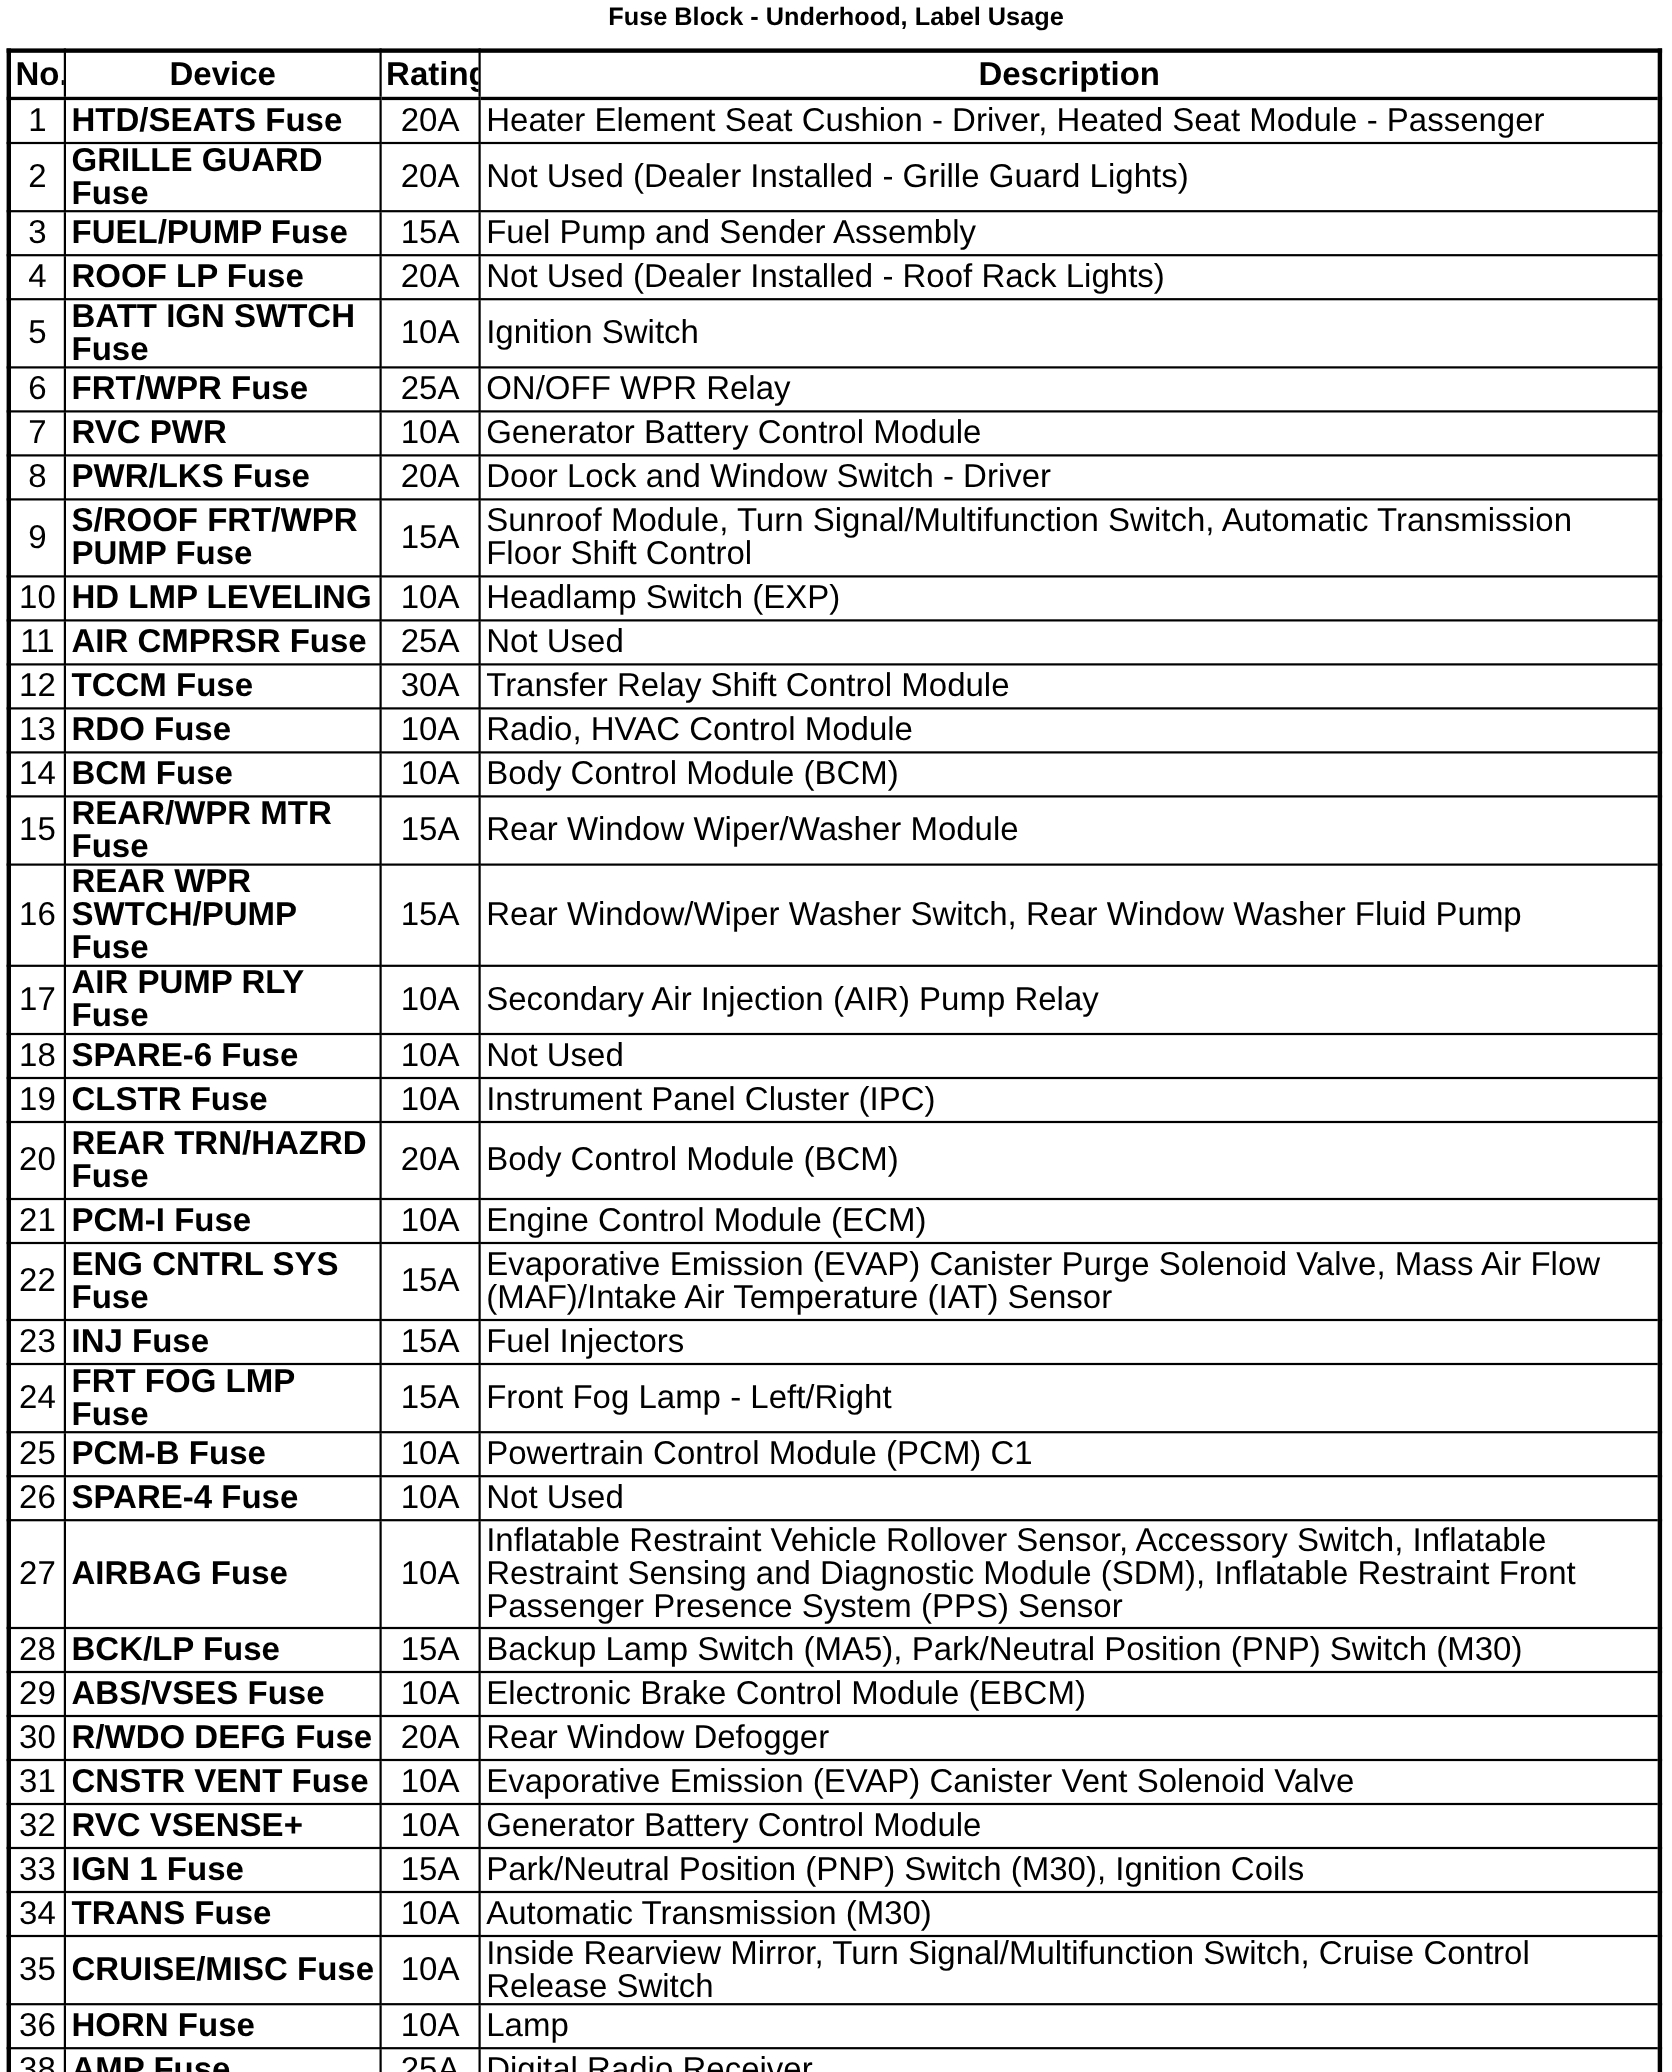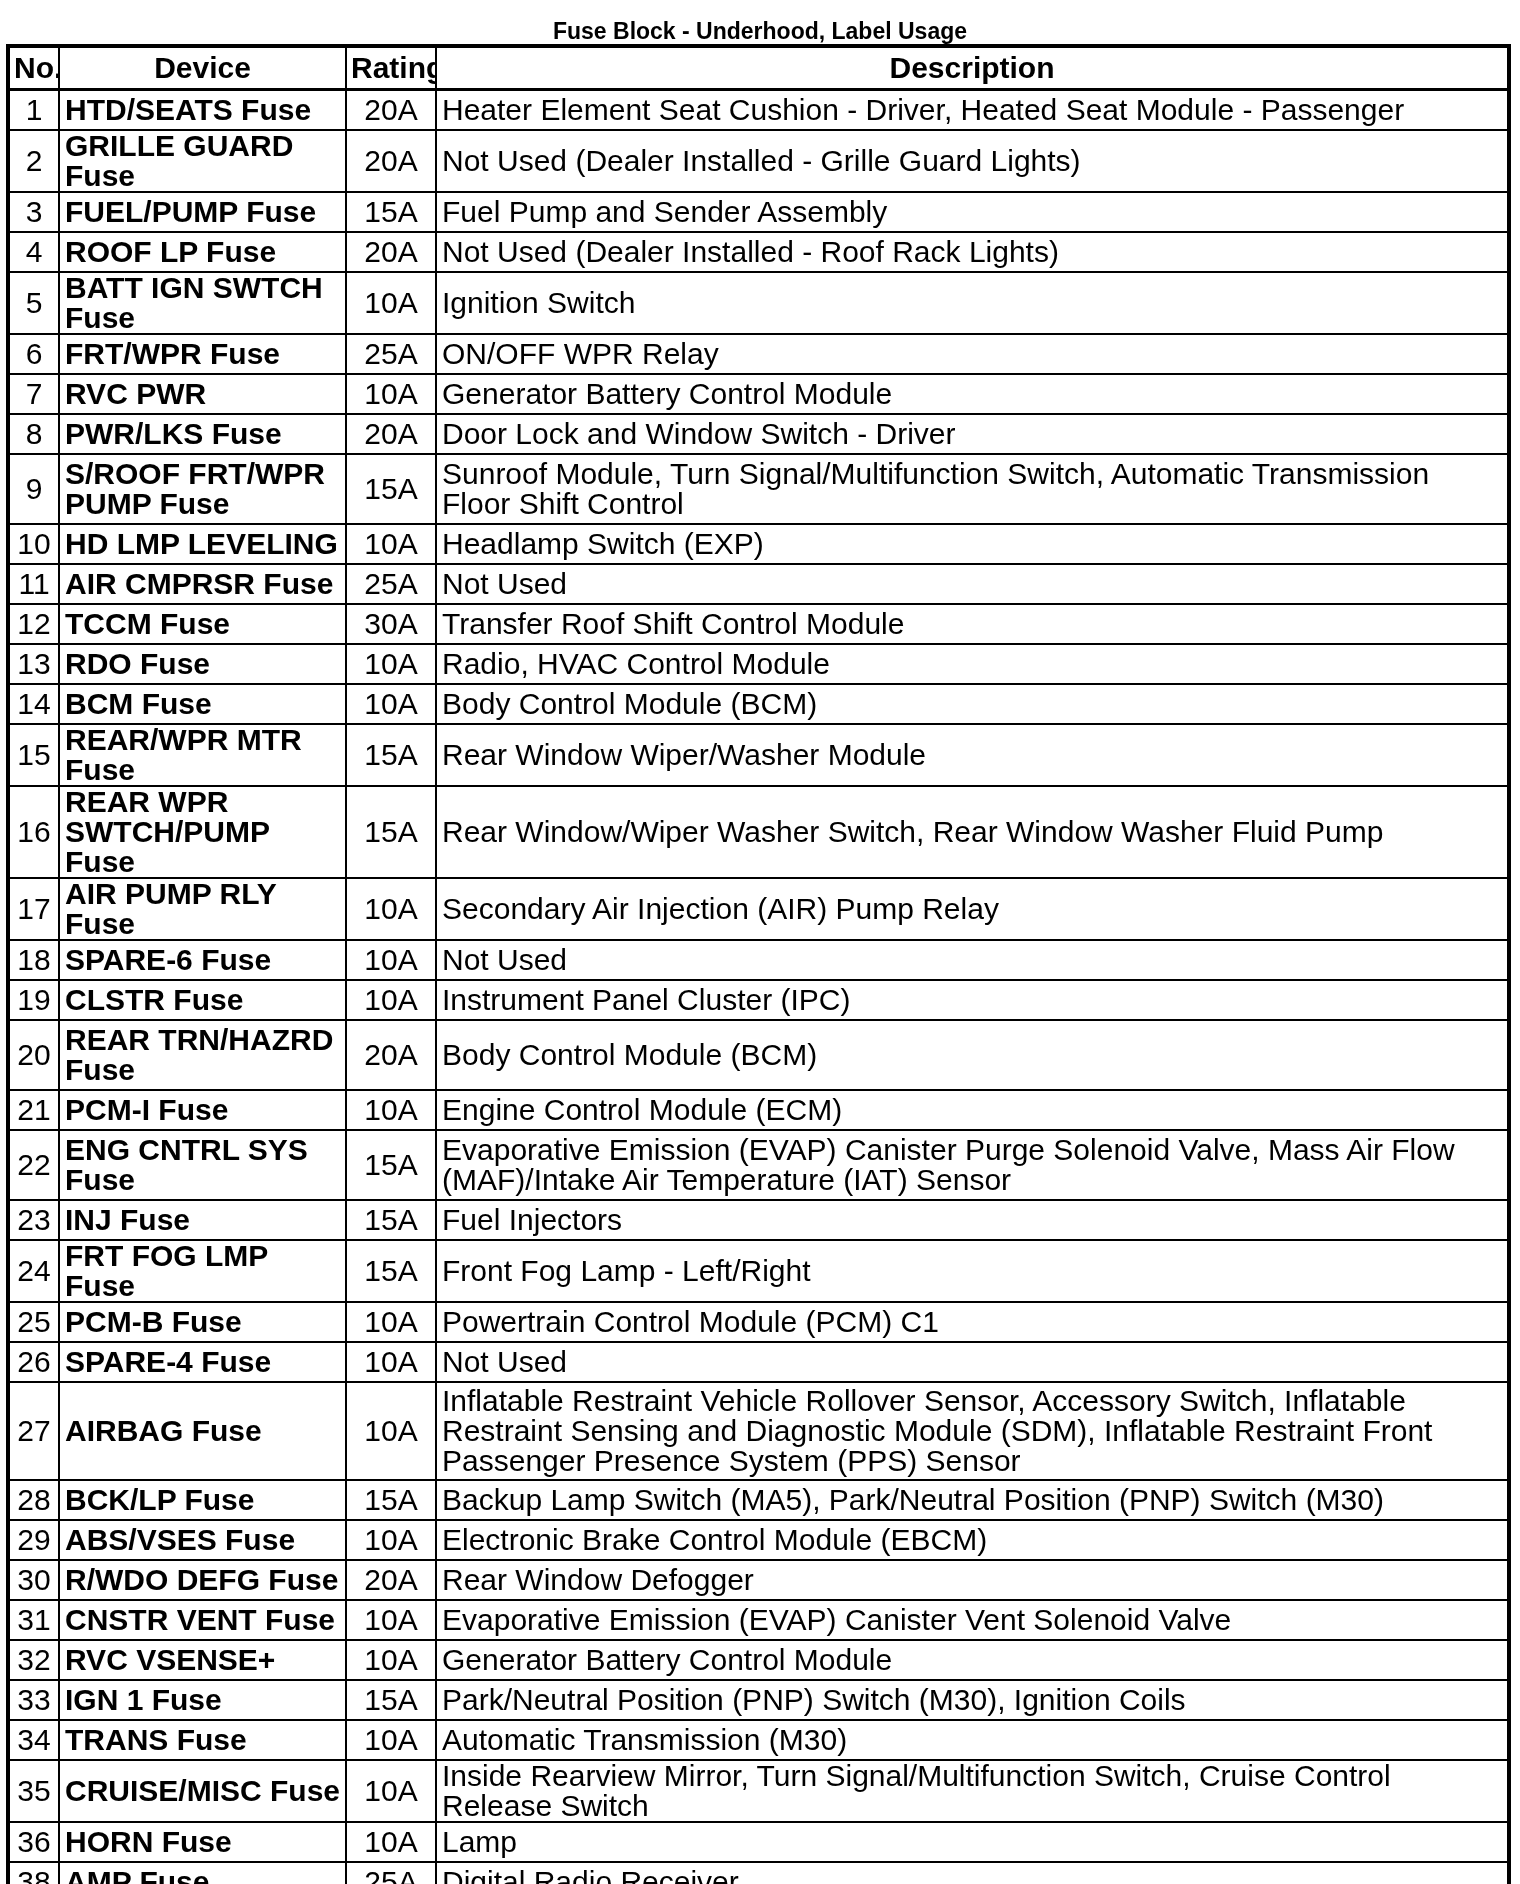--- a/index.html
+++ b/index.html
@@ -10,21 +10,21 @@
   body {
     width: 1520px;
     height: 1884px;
     position: relative;
     font-family: "Liberation Sans", sans-serif;
     color: #000;
     overflow: hidden;
   }
   .title {
     position: absolute;
-    top: 16px;
+    top: 0;
     left: 0;
     width: 1520px;
     text-align: center;
     font-weight: bold;
     font-size: 23px;
     line-height: 30px;
     height: 30px;
     letter-spacing: 0;
   }
   table.fuse-table {
@@ -151,21 +151,21 @@
       <tr>
     <td class="no">11</td>
     <td class="device">AIR CMPRSR Fuse</td>
     <td class="rating">25A</td>
     <td class="desc">Not Used</td>
   </tr>
       <tr>
     <td class="no">12</td>
     <td class="device">TCCM Fuse</td>
     <td class="rating">30A</td>
-    <td class="desc">Transfer Roof Shift Control Module</td>
+    <td class="desc">Transfer Relay Shift Control Module</td>
   </tr>
       <tr>
     <td class="no">13</td>
     <td class="device">RDO Fuse</td>
     <td class="rating">10A</td>
     <td class="desc">Radio, HVAC Control Module</td>
   </tr>
       <tr>
     <td class="no">14</td>
     <td class="device">BCM Fuse</td>

